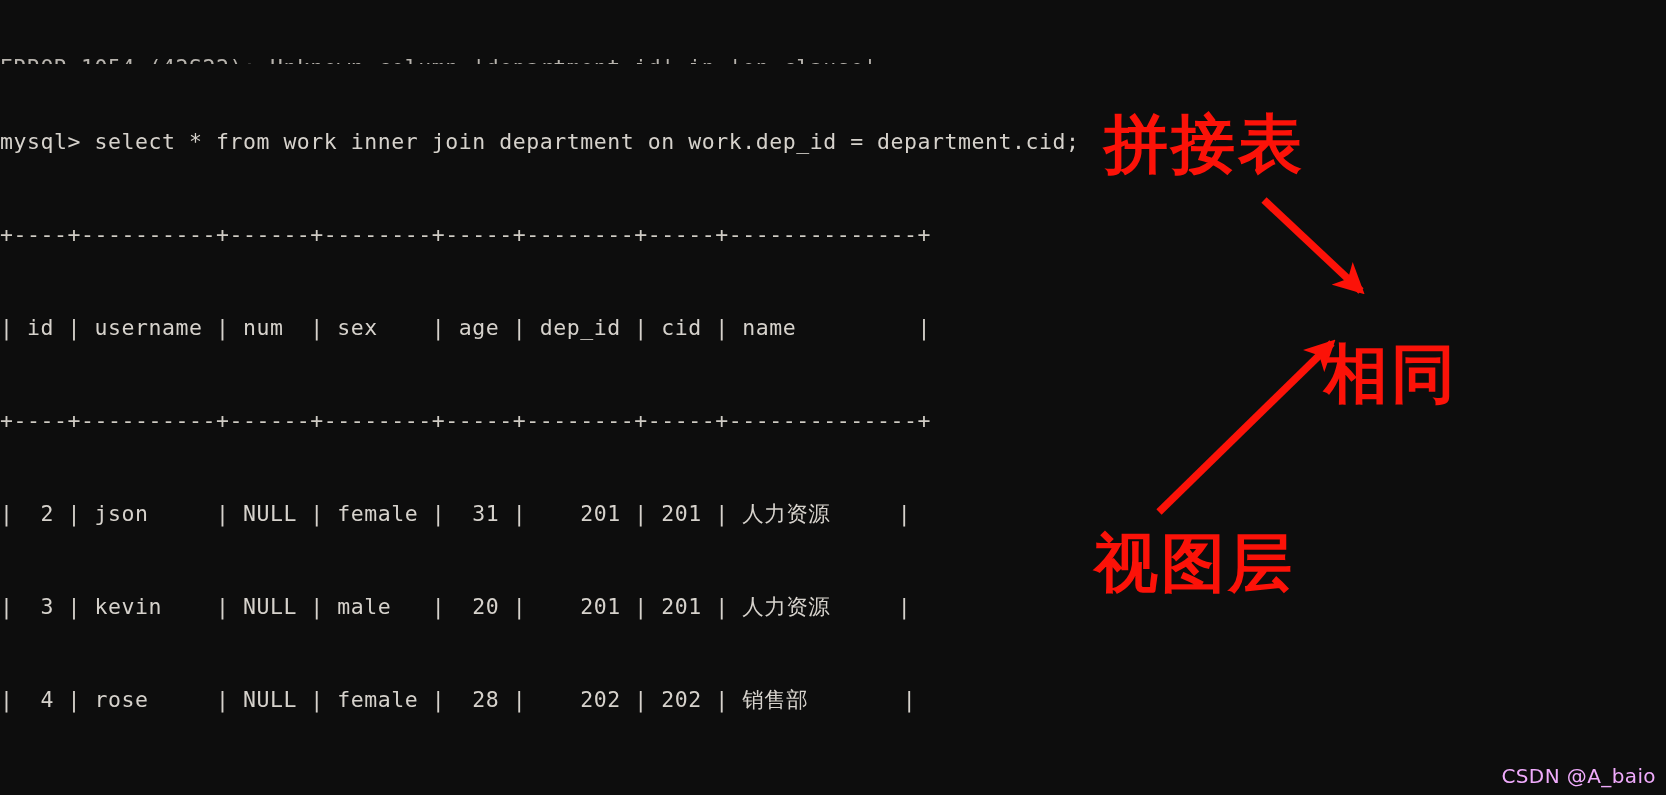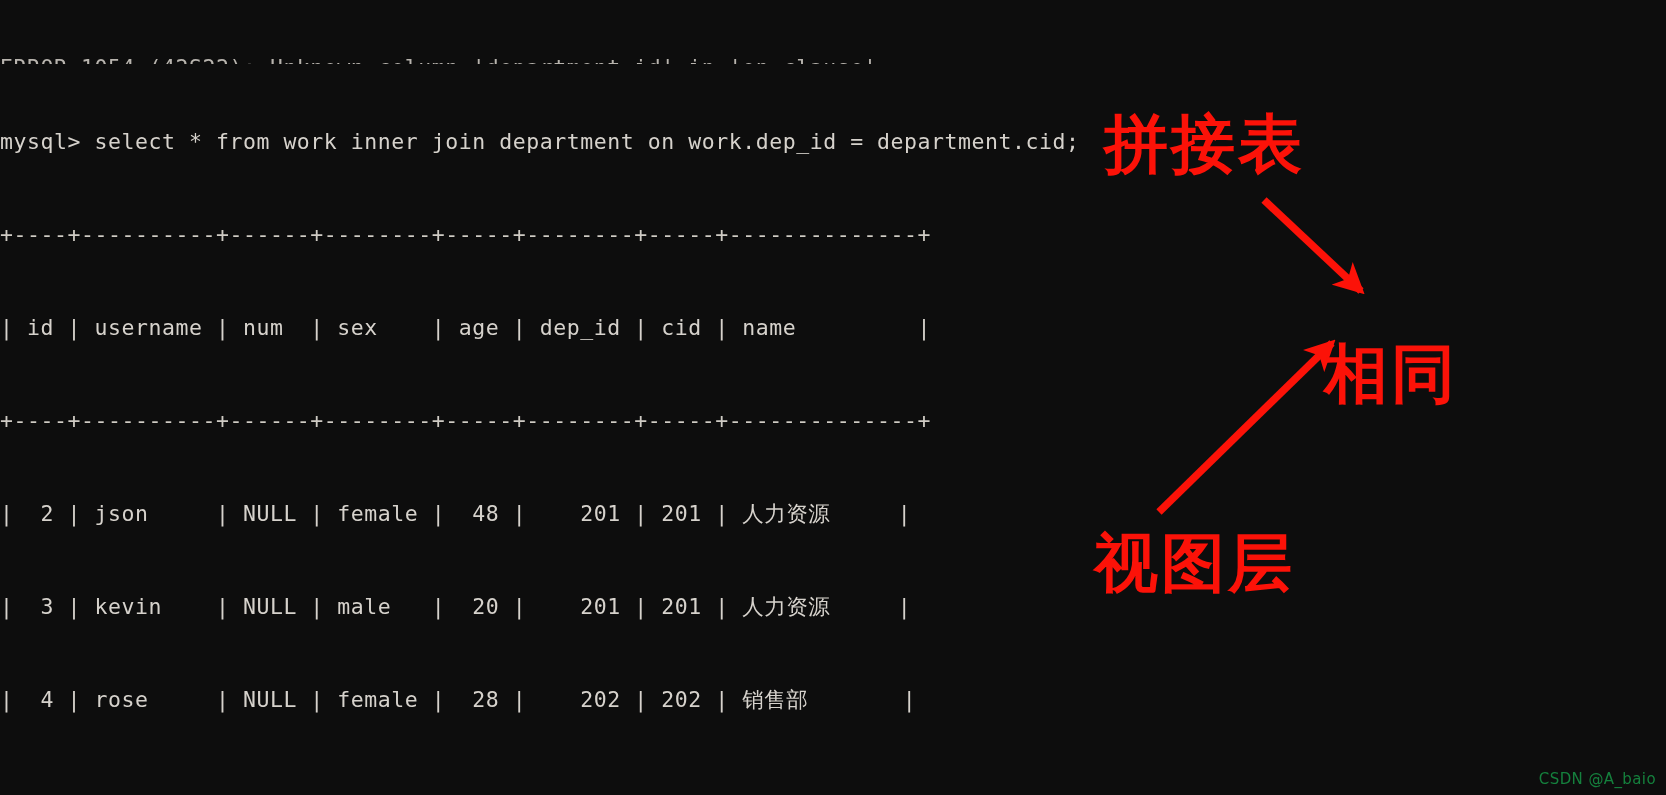--- a/index.html
+++ b/index.html
@@ -72,37 +72,37 @@
     left: 0; top: 0;
     width: 1666px;
     height: 795px;
   }
 
   
   #watermark {
     position: absolute;
     right: 10px;
     bottom: 7px;
-    color: #15803d;
+    color: #f0abfc;
     font-family: "DejaVu Sans", "Liberation Sans", sans-serif;
-    font-size: 15px;
+    font-size: 20px;
     letter-spacing: 0.4px;
     white-space: nowrap;
   }
 </style>
 </head>
 <body>
 
 <div id="terminal">
   <div class="cutoff">ERROR 1054 (42S22): Unknown column 'department.id' in 'on clause'</div>
   <div class="tline">mysql&gt; select * from work inner join department on work.dep_id = department.cid;</div>
   <div class="tline rule">+----+----------+------+--------+-----+--------+-----+--------------+</div>
   <div class="tline">| id | username | num  | sex    | age | dep_id | cid | name         |</div>
   <div class="tline rule">+----+----------+------+--------+-----+--------+-----+--------------+</div>
-  <div class="tline">|  2 | json     | NULL | female |  48 |    201 | 201 | 人力资源     |</div>
+  <div class="tline">|  2 | json     | NULL | female |  31 |    201 | 201 | 人力资源     |</div>
   <div class="tline">|  3 | kevin    | NULL | male   |  20 |    201 | 201 | 人力资源     |</div>
   <div class="tline">|  4 | rose     | NULL | female |  28 |    202 | 202 | 销售部       |</div>
   
   
   
   
   
   
   
   

